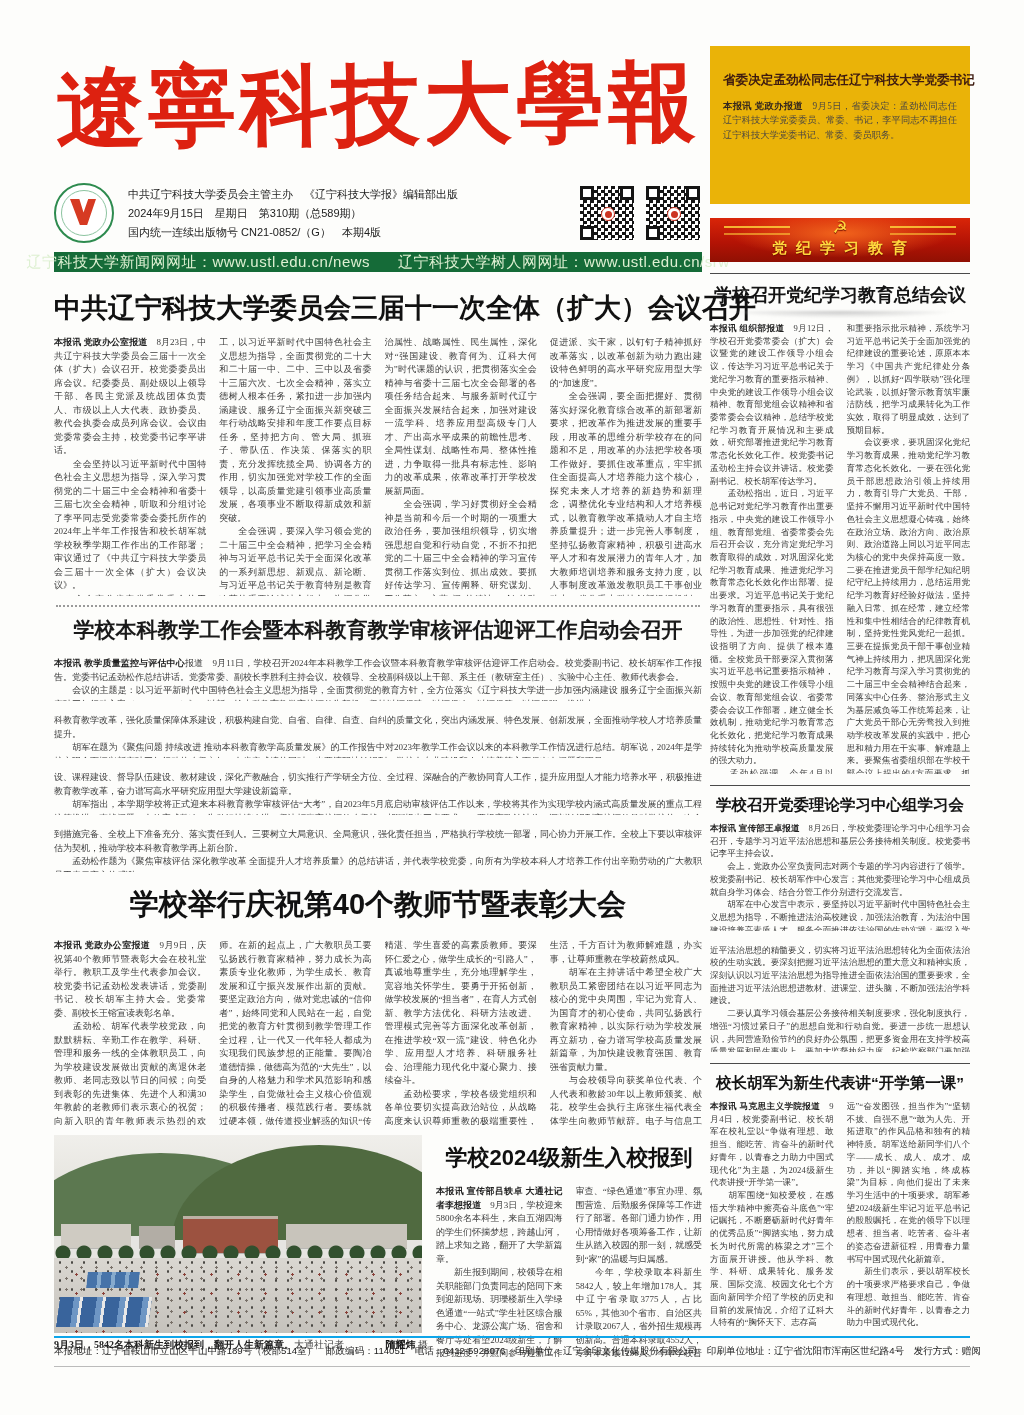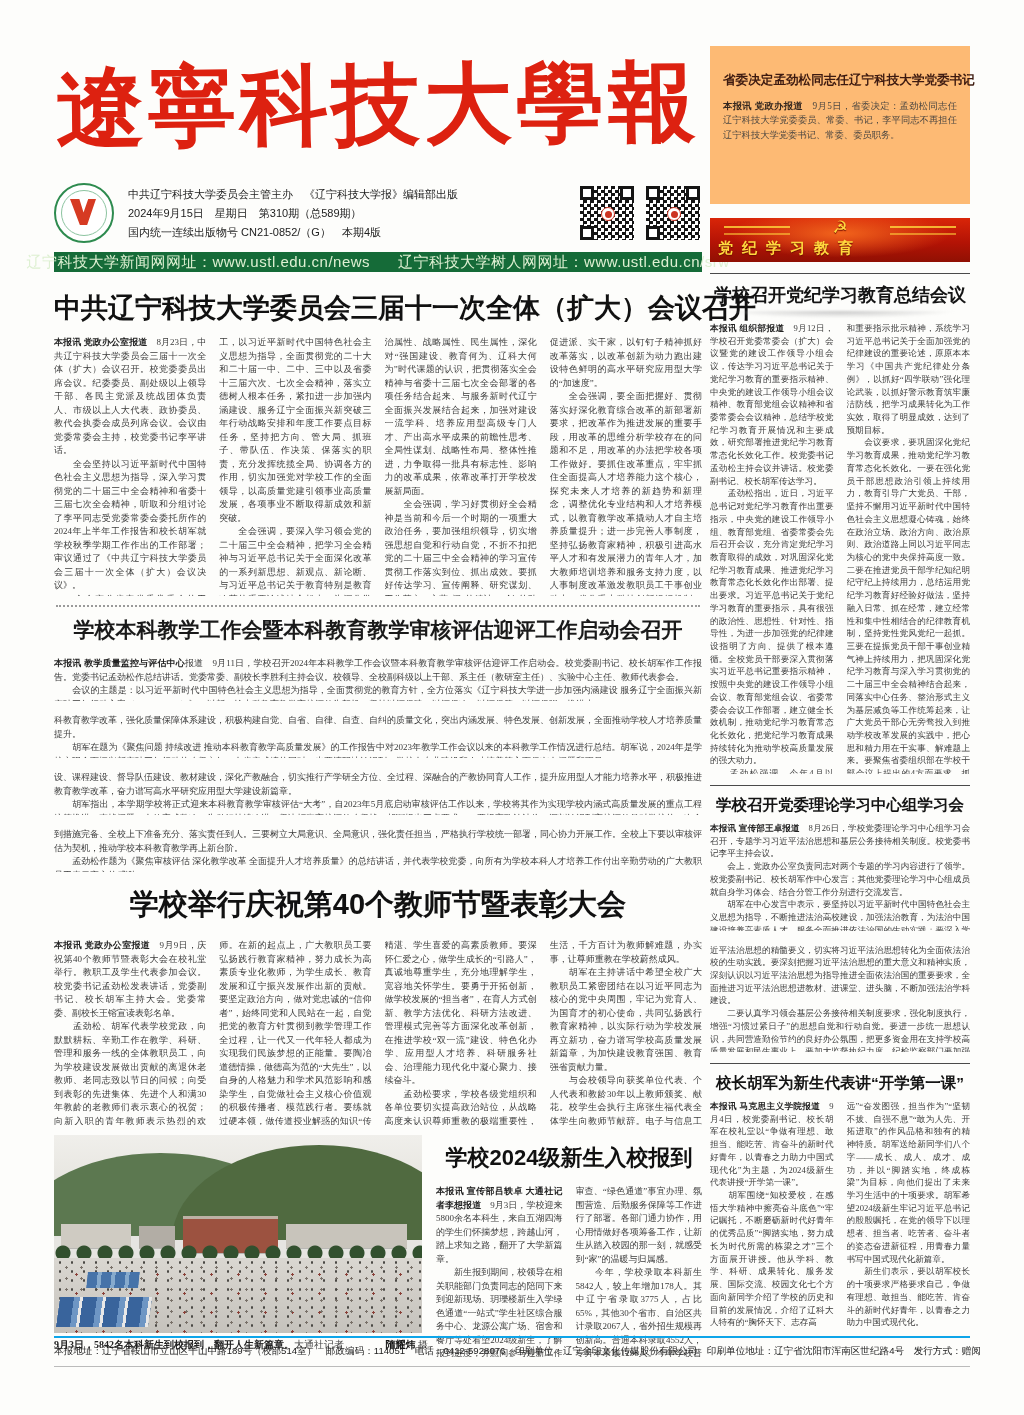--- a/index.html
+++ b/index.html
@@ -59,34 +59,34 @@
     white-space:pre-line;
   }
   .col b{font-family:"Liberation Sans","DejaVu Sans",sans-serif;font-weight:700;color:#222;}
   .r-cols .col{font-size:8.6px;line-height:1.48;}
   .h260{height:260px;} .h215{height:215px;flex-direction:column;} .h186{height:186px;}
   .h452{height:452px;} .h230{height:230px;flex-direction:column;} .h226{height:226px;} .h172{height:172px;}
   .dot-div{border:none;border-top:2px dotted #9a9a9a;margin:9px 2px 2px;}
   .rline{border:none;border-top:1.5px solid #4a4a4a;margin:11px 0 0;}
 
   
-  .appt{box-sizing:border-box;height:158px;background:#fdba74;padding:20px 13px 10px;}
+  .appt{box-sizing:border-box;height:158px;background:#eab308;padding:20px 13px 10px;}
   .appt h2{margin:6px 0 10px;font-family:"Liberation Sans","DejaVu Sans",sans-serif;
     font-weight:900;font-size:12.6px;color:#3d1a10;text-align:center;white-space:nowrap;}
   .appt p{margin:0;font-size:9.3px;line-height:1.55;text-align:justify;color:#4c4741;white-space:pre-line;}
   .appt b{font-weight:700;color:#33261e;font-family:"Liberation Sans","DejaVu Sans",sans-serif;margin-top:36px;}
   .banner{position:relative;margin-top:14px;height:44px;
     background:radial-gradient(ellipse at 50% 35%,#f2641c 0%,rgba(242,100,28,0) 60%),
                linear-gradient(180deg,#d92508 0%,#b41305 55%,#901003 100%);}
   .banner .emblem{position:absolute;top:1px;left:50%;transform:translateX(-50%);
     color:#ffd83d;font-size:17px;line-height:17px;text-shadow:0 1px 1px #6e0a00;}
   .banner .bline{position:absolute;top:8px;width:66px;height:5px;
     border-top:2px solid rgba(255,216,61,.8);border-bottom:2px solid rgba(255,216,61,.55);}
   .banner .bl-l{left:14px;} .banner .bl-r{right:14px;}
-  .banner .btext{position:absolute;bottom:4px;left:8px;right:0;text-align:left;
+  .banner .btext{position:absolute;bottom:4px;left:8px;right:0;text-align:center;
     font-family:"Liberation Sans","DejaVu Sans",sans-serif;font-weight:900;font-size:15px;
     letter-spacing:9px;color:#ffd83d;text-shadow:0 1px 1px #6e0a00;white-space:nowrap;}
 
   
   .bottom-row{display:flex;gap:14px;margin-top:10px;}
   .photo-wrap{width:368px;flex:0 0 auto;}
   .photo{position:relative;width:368px;height:198px;overflow:hidden;background:#e6e5e1;}
   .photo i{position:absolute;display:block;}
   .ph-sky{inset:0 0 52% 0;background:linear-gradient(180deg,#f0efeb,#dedcd5);}
   .ph-hill.hA{left:-10%;top:9%;width:78%;height:42%;background:#5c7850;border-radius:50% 50% 0 0/100% 100% 0 0;}

